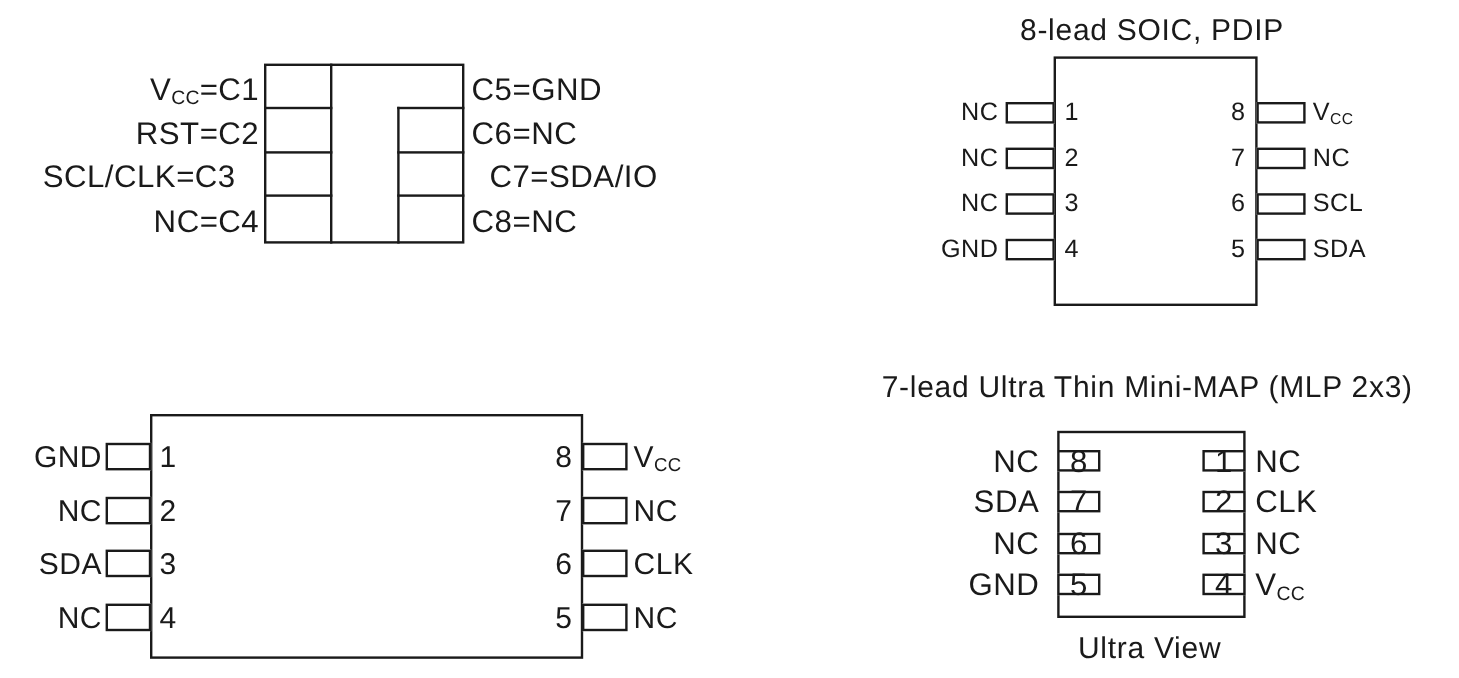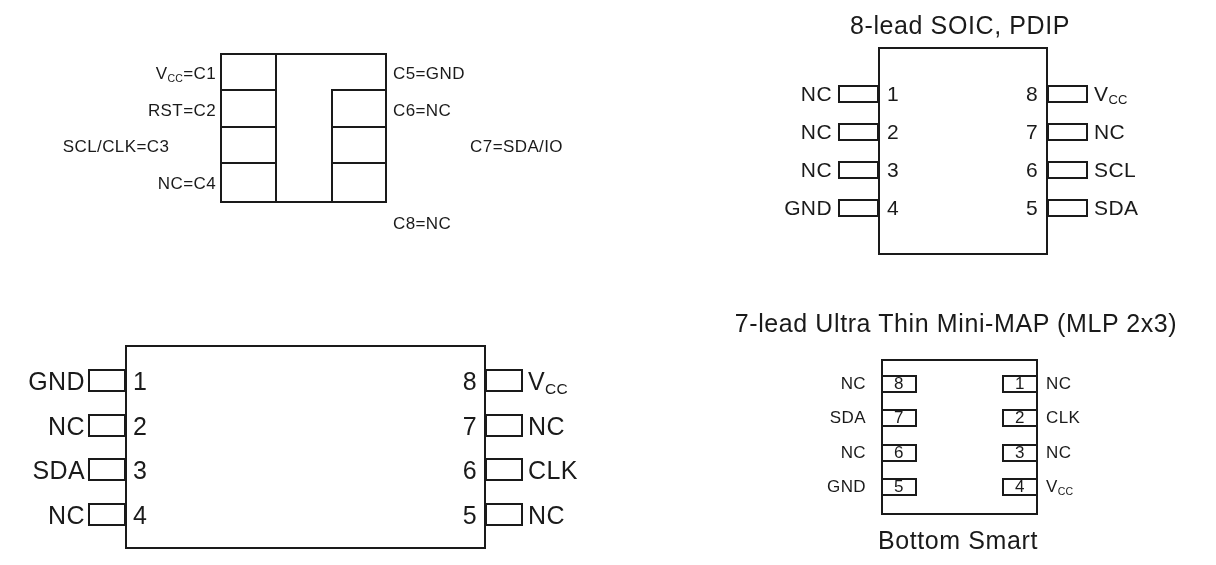--- a/index.html
+++ b/index.html
@@ -4,21 +4,21 @@
 <style>
   html,body{margin:0;padding:0;background:#ffffff;}
   #canvas{
     position:relative;width:1216px;height:565px;background:#ffffff;
     font-family:"Liberation Sans",sans-serif;color:#1a1a1a;overflow:hidden;
   }
   #canvas section{position:absolute;left:0;top:0;width:100%;height:100%;}
   .box{position:absolute;border:2px solid #1a1a1a;background:#ffffff;box-sizing:border-box;}
   .ln{position:absolute;background:#1a1a1a;}
   .txt{position:absolute;height:28px;line-height:28px;white-space:nowrap;letter-spacing:0.4px;}
-  .f20{font-size:17px;}
+  .f20{font-size:26px;}
   .f21{font-size:21px;}
   .f25{font-size:25px;}
   .ttl{
     position:absolute;font-size:25px;letter-spacing:0.6px;text-align:center;
     white-space:nowrap;height:30px;line-height:30px;
   }
   .sub{font-size:0.62em;vertical-align:-0.24em;letter-spacing:0.2px;}
 </style>
 </head>
 <body>
@@ -33,23 +33,23 @@
     <div class="ln" style="left:220px;top:162px;width:57px;height:2px"></div>
     <div class="ln" style="left:331px;top:89px;width:56px;height:2px"></div>
     <div class="ln" style="left:331px;top:89px;width:2px;height:114px"></div>
     <div class="ln" style="left:331px;top:126px;width:56px;height:2px"></div>
     <div class="ln" style="left:331px;top:162px;width:56px;height:2px"></div>
   <div class="txt f20" style="left: 40px; top: 60px; width: 176px; text-align: right;"><span>V</span><span class="sub">CC</span><span>=C1</span></div>
       <div class="txt f20" style="left: 393px; top: 60px; width: 170px; text-align: left;"><span>C5=GND</span><span class="sub"></span><span></span></div>
       <div class="txt f20" style="left: 40px; top: 96.5px; width: 176px; text-align: right;"><span>RST=C2</span><span class="sub"></span><span></span></div>
       <div class="txt f20" style="left: 393px; top: 96.5px; width: 170px; text-align: left;"><span>C6=NC</span><span class="sub"></span><span></span></div>
       <div class="txt f20" style="left: 28px; top: 133px; width: 176px; text-align: center;"><span>SCL/CLK=C3</span><span class="sub"></span><span></span></div>
-      <div class="txt f20" style="left: 393px; top: 133px; width: 170px; text-align: right;"><span>C7=SDA/IO</span><span class="sub"></span><span></span></div>
+      <div class="txt f20" style="left: 393px; top: 133px; width: 170px; text-align: center;"><span>C7=SDA/IO</span><span class="sub"></span><span></span></div>
       <div class="txt f20" style="left: 40px; top: 169.5px; width: 176px; text-align: right;"><span>NC=C4</span><span class="sub"></span><span></span></div>
-      <div class="txt f20" style="left: 393px; top: 169.5px; width: 170px; text-align: left; margin-top: 40px;"><span>C8=NC</span><span class="sub"></span><span></span></div>
+      <div class="txt f20" style="left: 393px; top: 169.5px; width: 170px; text-align: left;"><span>C8=NC</span><span class="sub"></span><span></span></div>
     </section>
 
   <section id="panel-soic">
     <div class="ttl" style="left:833px;top:10px;width:254px">8-lead SOIC, PDIP</div>
     <div class="box" style="left:878px;top:47px;width:170px;height:208px"></div>
   <div class="box" style="left: 838px; top: 85px; width: 41px; height: 18px;"></div>
       <div class="txt f21" style="left: 887px; top: 80px; width: 26px; text-align: left;">1</div>
       <div class="txt f21" style="left: 700px; top: 80px; width: 132px; text-align: right;"><span>NC</span><span class="sub"></span><span></span></div>
       <div class="box" style="left: 838px; top: 123px; width: 41px; height: 18px;"></div>
       <div class="txt f21" style="left: 887px; top: 118px; width: 26px; text-align: left;">2</div>
@@ -98,21 +98,21 @@
       <div class="txt f25" style="left: 447px; top: 455.5px; width: 30px; text-align: right;">6</div>
       <div class="txt f25" style="left: 528px; top: 455.5px; width: 130px; text-align: left;"><span>CLK</span><span class="sub"></span><span></span></div>
       <div class="box" style="left: 485px; top: 503px; width: 38px; height: 23px;"></div>
       <div class="txt f25" style="left: 447px; top: 500.5px; width: 30px; text-align: right;">5</div>
       <div class="txt f25" style="left: 528px; top: 500.5px; width: 130px; text-align: left;"><span>NC</span><span class="sub"></span><span></span></div>
     </section>
 
   <section id="panel-mlp">
     <div class="ttl" style="left:703px;top:308px;width:506px">7-lead Ultra Thin Mini-MAP (MLP 2x3)</div>
     <div class="box" style="left:881px;top:359px;width:157px;height:156px"></div>
-    <div class="ttl" style="left:858px;top:525px;width:200px">Bottom Smart</div>
+    <div class="ttl" style="left:858px;top:525px;width:200px">Ultra View</div>
   <div class="box" style="left: 881px; top: 375px; width: 36px; height: 18px;"></div>
       <div class="txt f20" style="left: 881px; top: 370px; width: 36px; text-align: center;">8</div>
       <div class="txt f20" style="left: 760px; top: 370px; width: 106px; text-align: right;"><span>NC</span><span class="sub"></span><span></span></div>
       <div class="box" style="left: 881px; top: 409px; width: 36px; height: 18px;"></div>
       <div class="txt f20" style="left: 881px; top: 404px; width: 36px; text-align: center;">7</div>
       <div class="txt f20" style="left: 760px; top: 404px; width: 106px; text-align: right;"><span>SDA</span><span class="sub"></span><span></span></div>
       <div class="box" style="left: 881px; top: 444px; width: 36px; height: 18px;"></div>
       <div class="txt f20" style="left: 881px; top: 439px; width: 36px; text-align: center;">6</div>
       <div class="txt f20" style="left: 760px; top: 439px; width: 106px; text-align: right;"><span>NC</span><span class="sub"></span><span></span></div>
       <div class="box" style="left: 881px; top: 478px; width: 36px; height: 18px;"></div>

